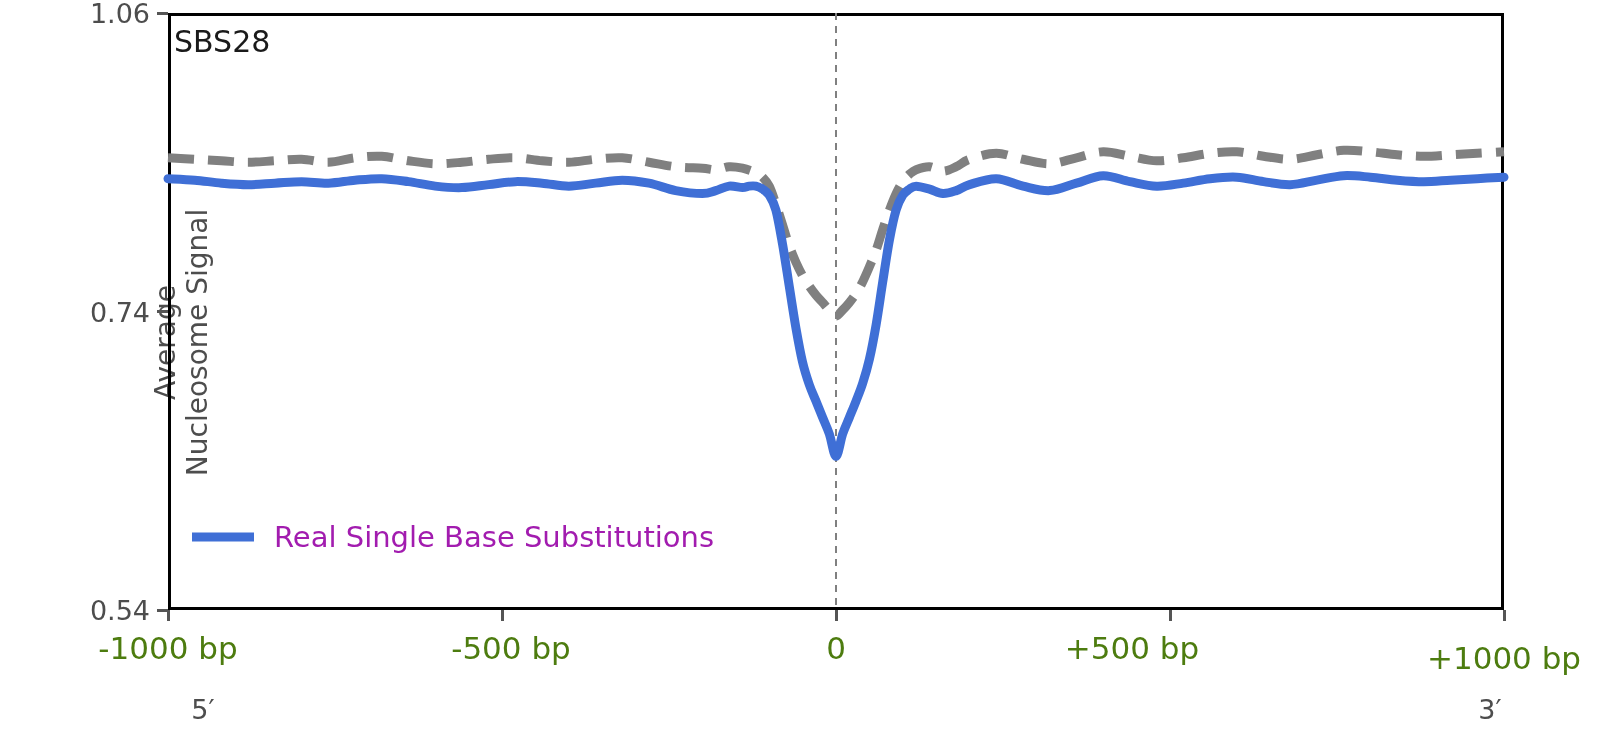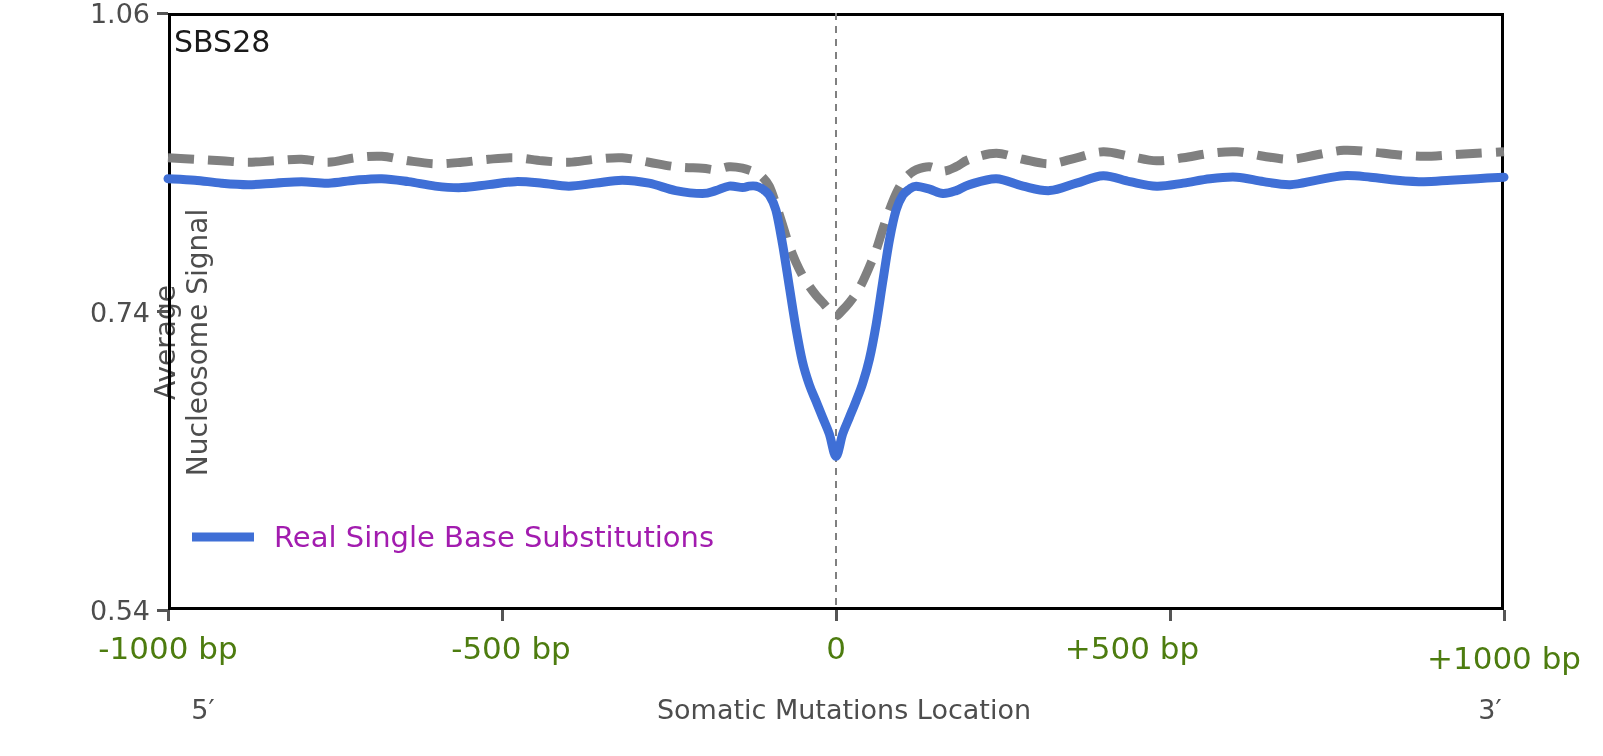--- a/index.html
+++ b/index.html
@@ -177,17 +177,16 @@
     <div class="legend-row">
       <span class="legend-swatch">
         <svg width="66" height="24" viewBox="0 0 66 24">
           <line x1="2" y1="12" x2="64" y2="12" stroke="#3f6fd6" stroke-width="9" stroke-linecap="butt"></line>
         </svg>
       </span>
       <span class="legend-text">Real Single Base Substitutions</span>
     </div>
   </div>
 
-  <div id="xlabel">Somatic Mutations Location</div>
   <div class="strand-label" id="strand-5">5′</div>
   <div class="strand-label" id="strand-3">3′</div>
 
 </div>
 
 </body></html>

